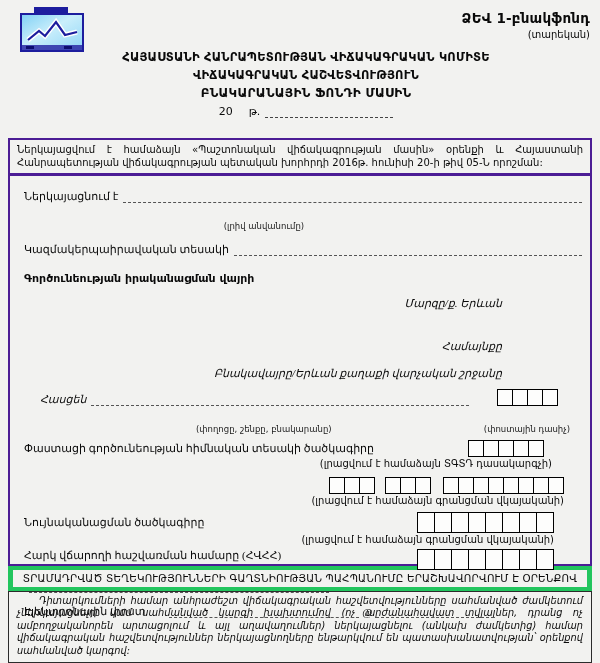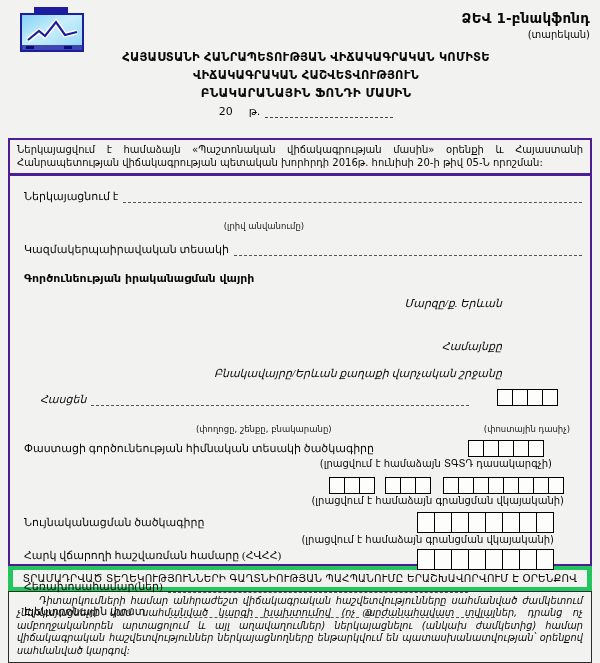--- a/index.html
+++ b/index.html
@@ -207,21 +207,20 @@
           <span class="cell"></span>
           <span class="cell"></span>
           <span class="cell"></span>
           <span class="cell"></span>
           <span class="cell"></span>
           <span class="cell"></span>
         </span>
     </div>
 
     <div class="row" style="margin-top:10px;">
-      <span class="lbl">Հեռախոսահամար(ներ)</span>
       <span class="fill-fixed" style="width:300px;"></span>
     </div>
 
     <div class="row" style="margin-top:12px;">
       <span class="lbl">Էլեկտրոնային փոստ</span>
       <span class="fill-fixed" style="width:190px; margin-left:24px;"></span>
       <span style="margin:0 3px;">@</span>
       <span class="fill-fixed" style="width:118px; margin-left:0;"></span>
     </div>
 

